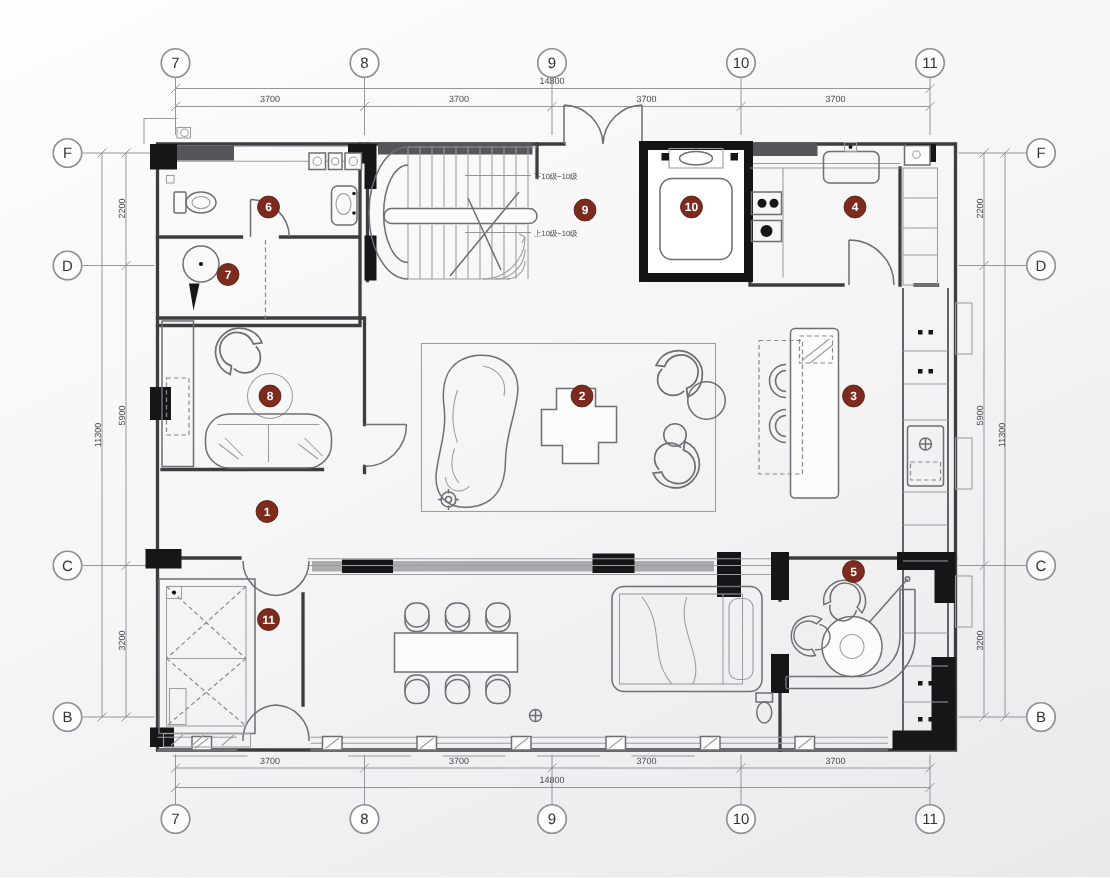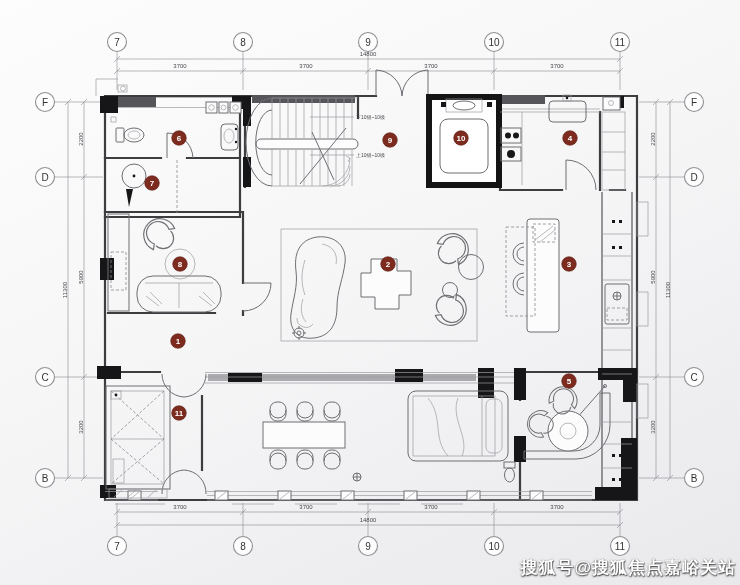--- a/index.html
+++ b/index.html
@@ -454,14 +454,13 @@
           <circle class="mk" cx="461" cy="138" r="7.3"></circle>
           <text class="mktxt" x="461" y="140.8">10</text>
         </g>
     <g>
           <circle class="mk" cx="179" cy="413" r="7.3"></circle>
           <text class="mktxt" x="179" y="415.8">11</text>
         </g>
   </g>
 </svg>
 
-<div class="watermark">搜狐号@搜狐焦点嘉峪关站</div>
 </div>
 
 </body></html>

